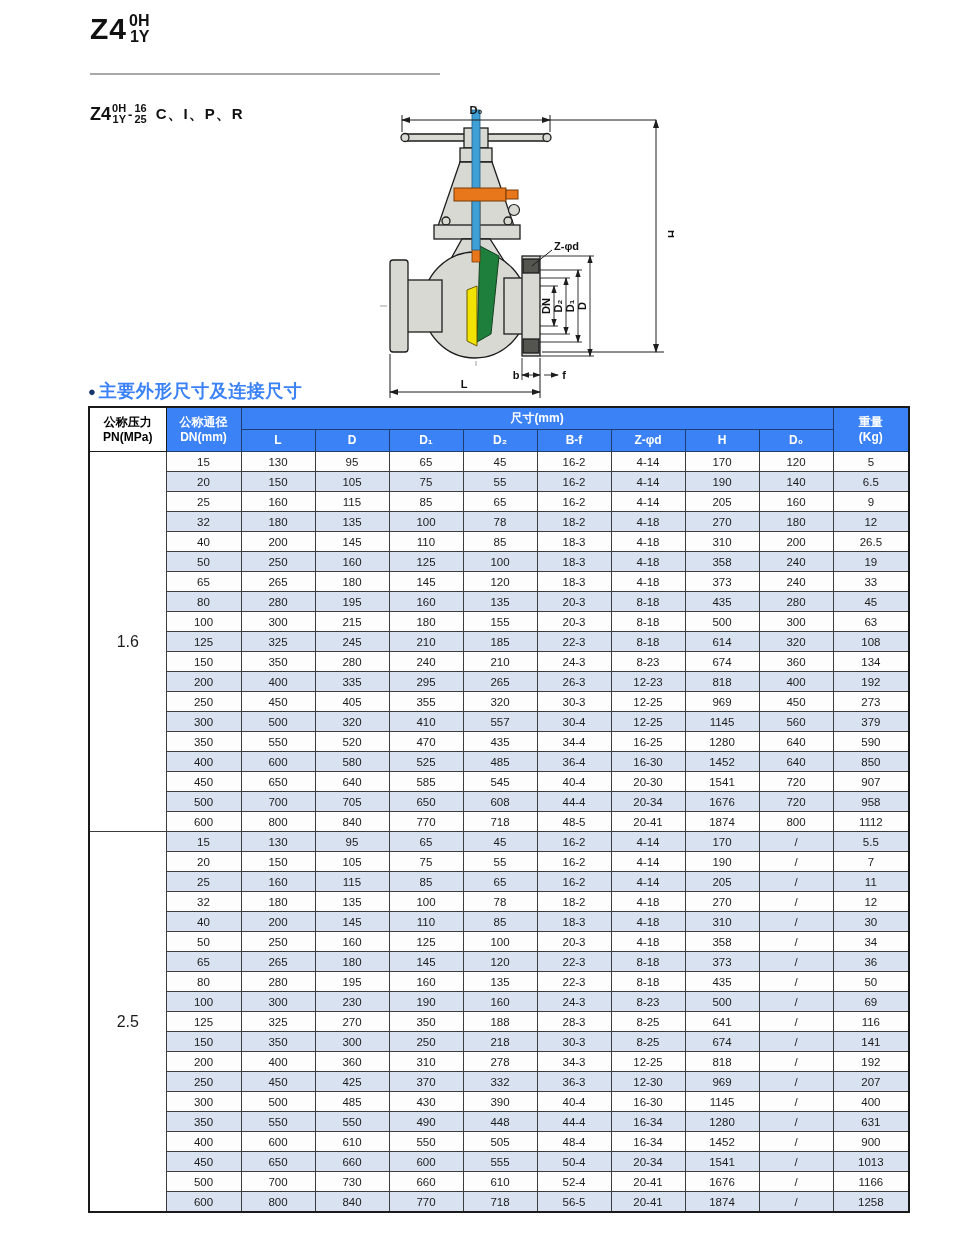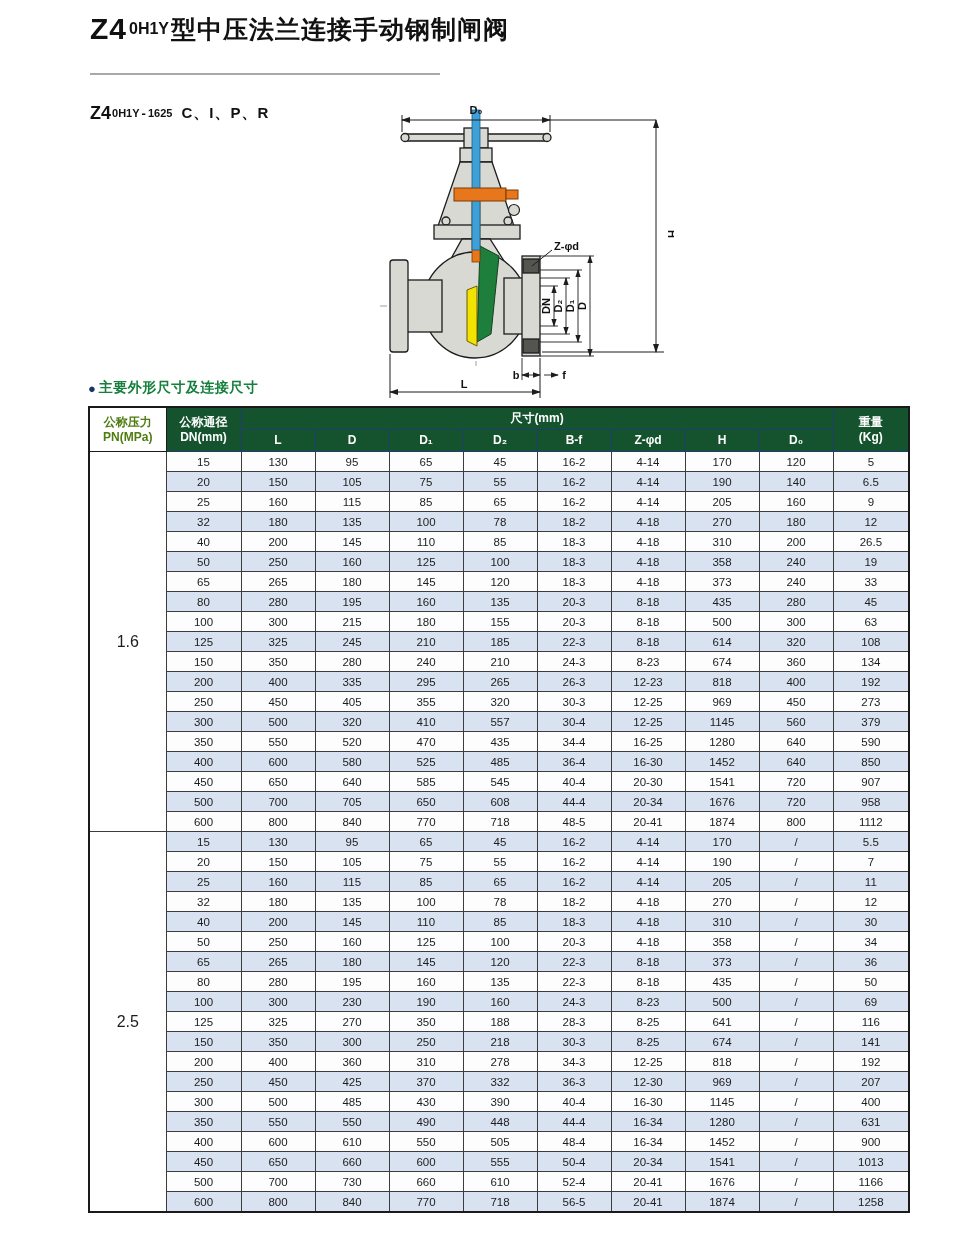--- a/index.html
+++ b/index.html
@@ -3,70 +3,69 @@
 <meta charset="utf-8">
 <style>
   html,body{margin:0;padding:0;}
   .page{
     position:relative; width:966px; height:1241px; background:#ffffff;
     font-family:"Liberation Sans", sans-serif; color:#111; overflow:hidden;
   }
   
   .title{position:absolute; left:90px; top:12px; display:flex; align-items:center; font-weight:bold;}
   .title .t-z4{font-size:30px; letter-spacing:1px;}
-  .frac{display:inline-flex; flex-direction:row; align-items:flex-start; line-height:1.02; font-weight:bold;}
+  .frac{display:inline-flex; flex-direction:column; align-items:flex-end; line-height:1.02; font-weight:bold;}
   .title .frac{font-size:16px; margin:0 2px;}
   .title .t-rest{font-size:25px; letter-spacing:1px;}
   .rule{position:absolute; left:90px; top:73px; width:350px; height:2px; background:#a9a9a9;}
   
   .model{position:absolute; left:90px; top:103px; display:flex; align-items:center; font-weight:bold;}
   .model .m-z4{font-size:18px;}
   .model .frac{font-size:11px; margin:0 1px;}
   .model .m-dash{font-size:13px; margin:0 1px;}
   .model .m-suffix{font-size:15px; letter-spacing:1px;margin-left:8px;}
   
   .drawing{position:absolute; left:372px; top:94px; width:302px; height:312px;}
   .drawing svg{width:100%; height:100%;}
   .dim-t{font-size:11px; font-weight:bold; fill:#111;}
   
   .sec{position:absolute; left:88px; top:379px; display:flex; align-items:center; gap:3px;}
   .sec .bullet{color:#16356e; font-size:13px; line-height:1;}
-  .sec .sec-text{font-size:14px; font-weight:bold; color:#15803d; letter-spacing:0.5px;}
+  .sec .sec-text{font-size:18px; font-weight:bold; color:#3b82f6; letter-spacing:0.5px;}
   
   table.dims{
     position:absolute; left:88px; top:406px; width:820px;
     border-collapse:collapse; table-layout:fixed;
     border:2px solid #1a1a1a; font-size:11.5px;
   }
   table.dims th, table.dims td{
     border:1px solid #3c3c3c; text-align:center; vertical-align:middle;
     padding:0; height:19px; color:#1c1c1c; overflow:hidden; white-space:nowrap;
   }
   table.dims thead th{
-    background:#14532d; color:#ffffff; font-weight:bold; font-size:12px;
+    background:#3b82f6; color:#ffffff; font-weight:bold; font-size:12px;
     border-color:#1e3f6e; height:21px; line-height:1.15;
   }
-  table.dims thead th.pn-h{background:#ffffff; color:#4d7c0f; border-color:#1a1a1a;}
+  table.dims thead th.pn-h{background:#ffffff; color:#000000; border-color:#1a1a1a;}
   .hdr2{display:block; line-height:1.2;}
   tbody tr:nth-child(even) td{background:#d9e2f0;}
   tbody tr:nth-child(odd) td{background:#fdfdfd;}
   tbody td.pn-cell{background:#ffffff !important; font-size:16px;}
 </style>
 </head>
 <body>
 
 <div class="page">
 
   <div class="title">
     <span class="t-z4">Z4</span>
     <span class="frac">
       <span>0H</span>
       <span>1Y</span>
     </span>
-    <span class="t-rest">型中压法兰连接手动钢制闸阀</span>
   </div>
   <div class="rule"></div>
 
   <div class="model">
     <span class="m-z4">Z4</span>
     <span class="frac">
       <span>0H</span>
       <span>1Y</span>
     </span>
     <span class="m-dash">-</span>

